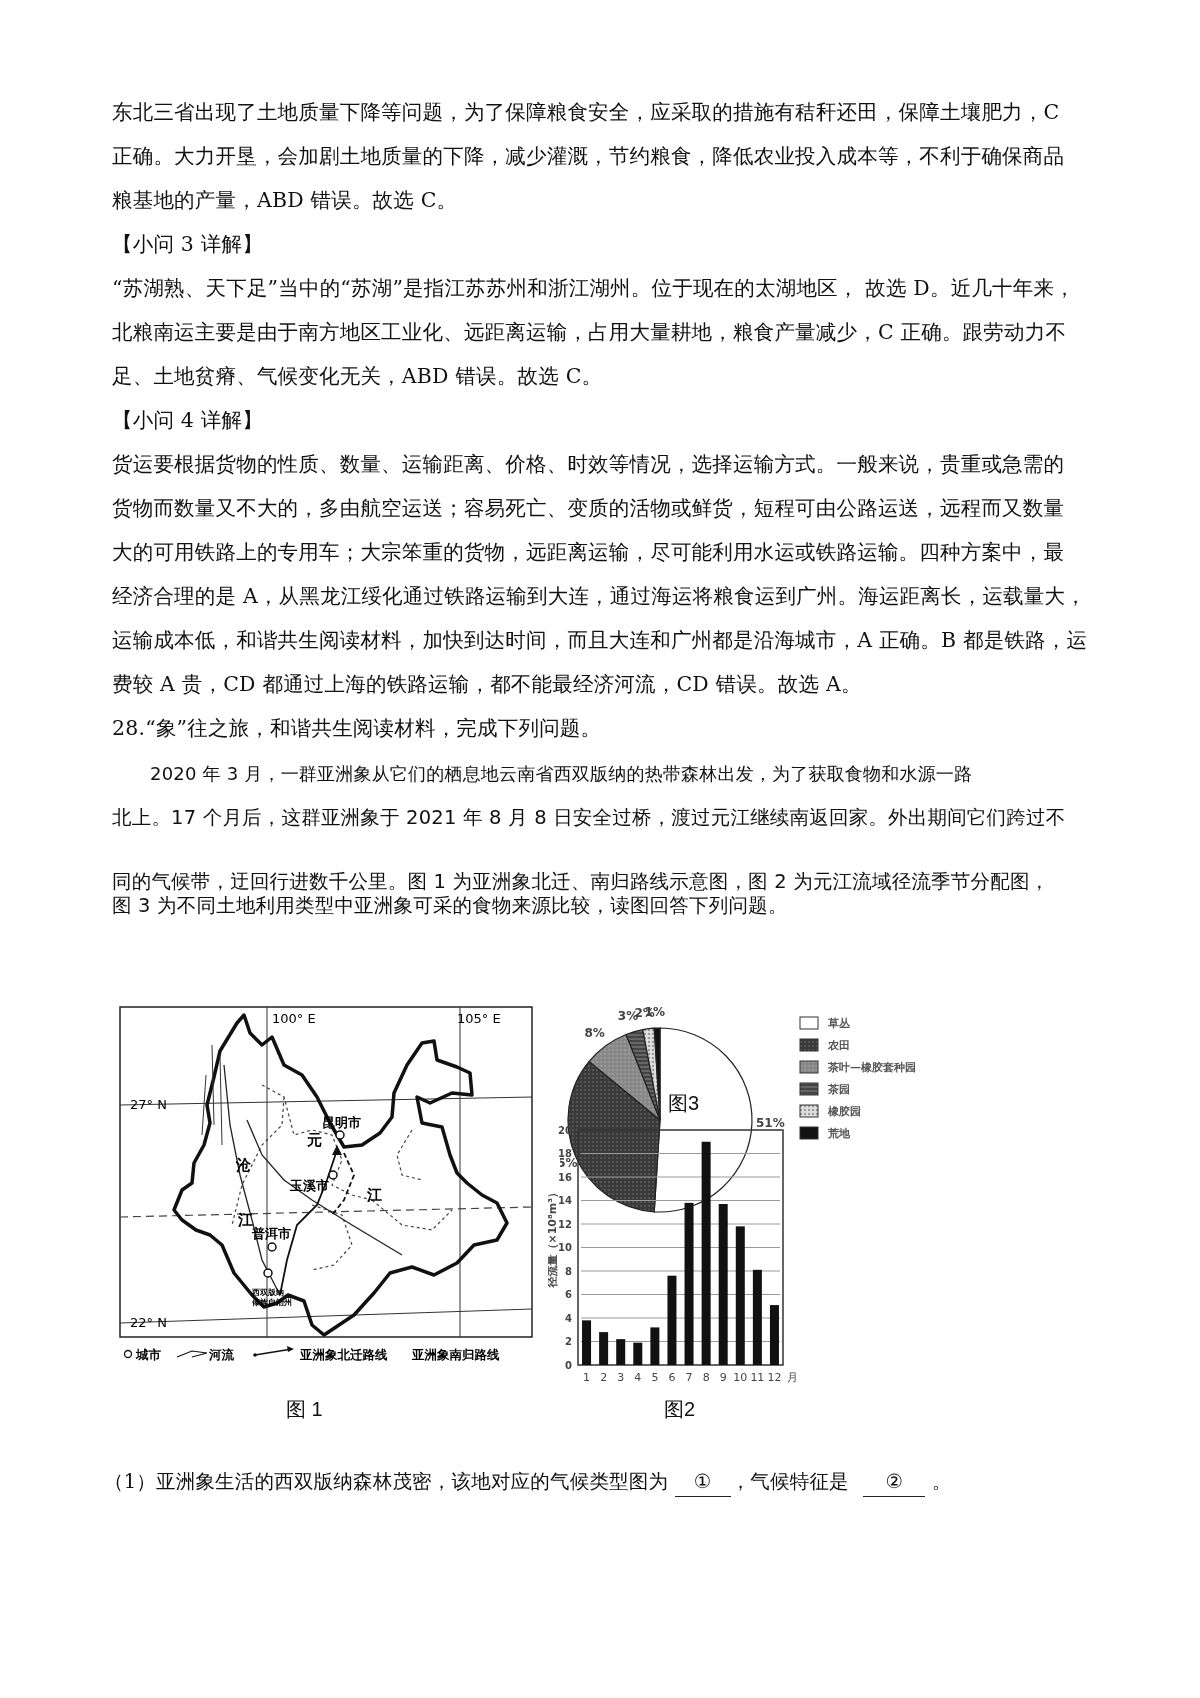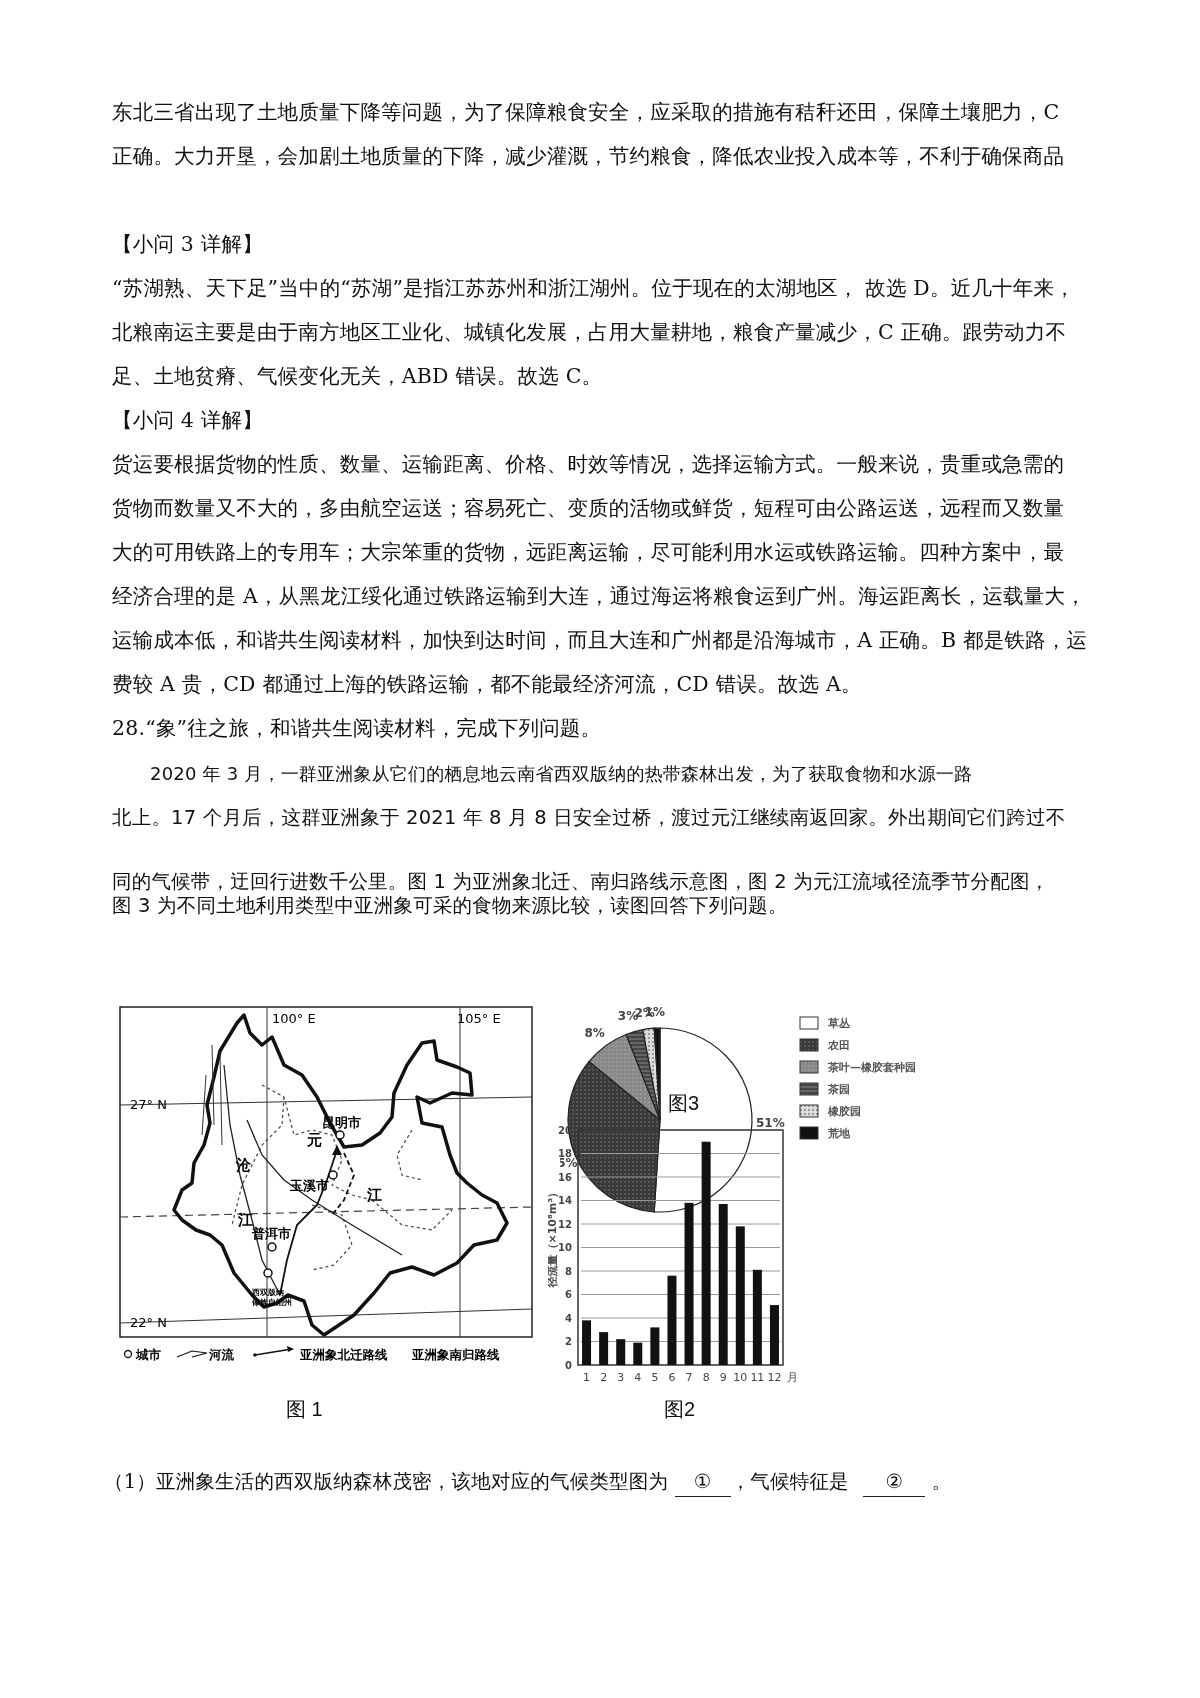--- a/index.html
+++ b/index.html
@@ -11,23 +11,24 @@
   .blank { display: inline-block; border-bottom: 1.5px solid #222; text-align: center; }
   svg text { font-family: "DejaVu Sans", "Liberation Sans", sans-serif; }
 </style>
 </head>
 <body>
 
 <div class="page">
 
   <div class="line" style="top:98px">东北三省出现了土地质量下降等问题，为了保障粮食安全，应采取的措施有秸秆还田，保障土壤肥力，C</div>
   <div class="line" style="top:142px">正确。大力开垦，会加剧土地质量的下降，减少灌溉，节约粮食，降低农业投入成本等，不利于确保商品</div>
+  <div class="line" style="top:186px">粮基地的产量，ABD 错误。故选 C。</div>
   <div class="line" style="top:230px">【小问 3 详解】</div>
   <div class="line" style="top:274px">“苏湖熟、天下足”当中的“苏湖”是指江苏苏州和浙江湖州。位于现在的太湖地区，  故选 D。近几十年来，</div>
-  <div class="line" style="top:318px">北粮南运主要是由于南方地区工业化、城镇化发展，占用大量耕地，粮食产量减少，C 正确。跟劳动力不</div>
+  <div class="line" style="top:318px">北粮南运主要是由于南方地区工业化、远距离运输，占用大量耕地，粮食产量减少，C 正确。跟劳动力不</div>
   <div class="line" style="top:362px">足、土地贫瘠、气候变化无关，ABD 错误。故选 C。</div>
   <div class="line" style="top:406px">【小问 4 详解】</div>
   <div class="line" style="top:450px">货运要根据货物的性质、数量、运输距离、价格、时效等情况，选择运输方式。一般来说，贵重或急需的</div>
   <div class="line" style="top:494px">货物而数量又不大的，多由航空运送；容易死亡、变质的活物或鲜货，短程可由公路运送，远程而又数量</div>
   <div class="line" style="top:538px">大的可用铁路上的专用车；大宗笨重的货物，远距离运输，尽可能利用水运或铁路运输。四种方案中，最</div>
   <div class="line" style="top:582px">经济合理的是 A，从黑龙江绥化通过铁路运输到大连，通过海运将粮食运到广州。海运距离长，运载量大，</div>
   <div class="line" style="top:626px">运输成本低，和谐共生阅读材料，加快到达时间，而且大连和广州都是沿海城市，A 正确。B 都是铁路，运</div>
   <div class="line" style="top:670px">费较 A 贵，CD 都通过上海的铁路运输，都不能最经济河流，CD 错误。故选 A。</div>
   <div class="line" style="top:714px">28.“象”往之旅，和谐共生阅读材料，完成下列问题。</div>
 

